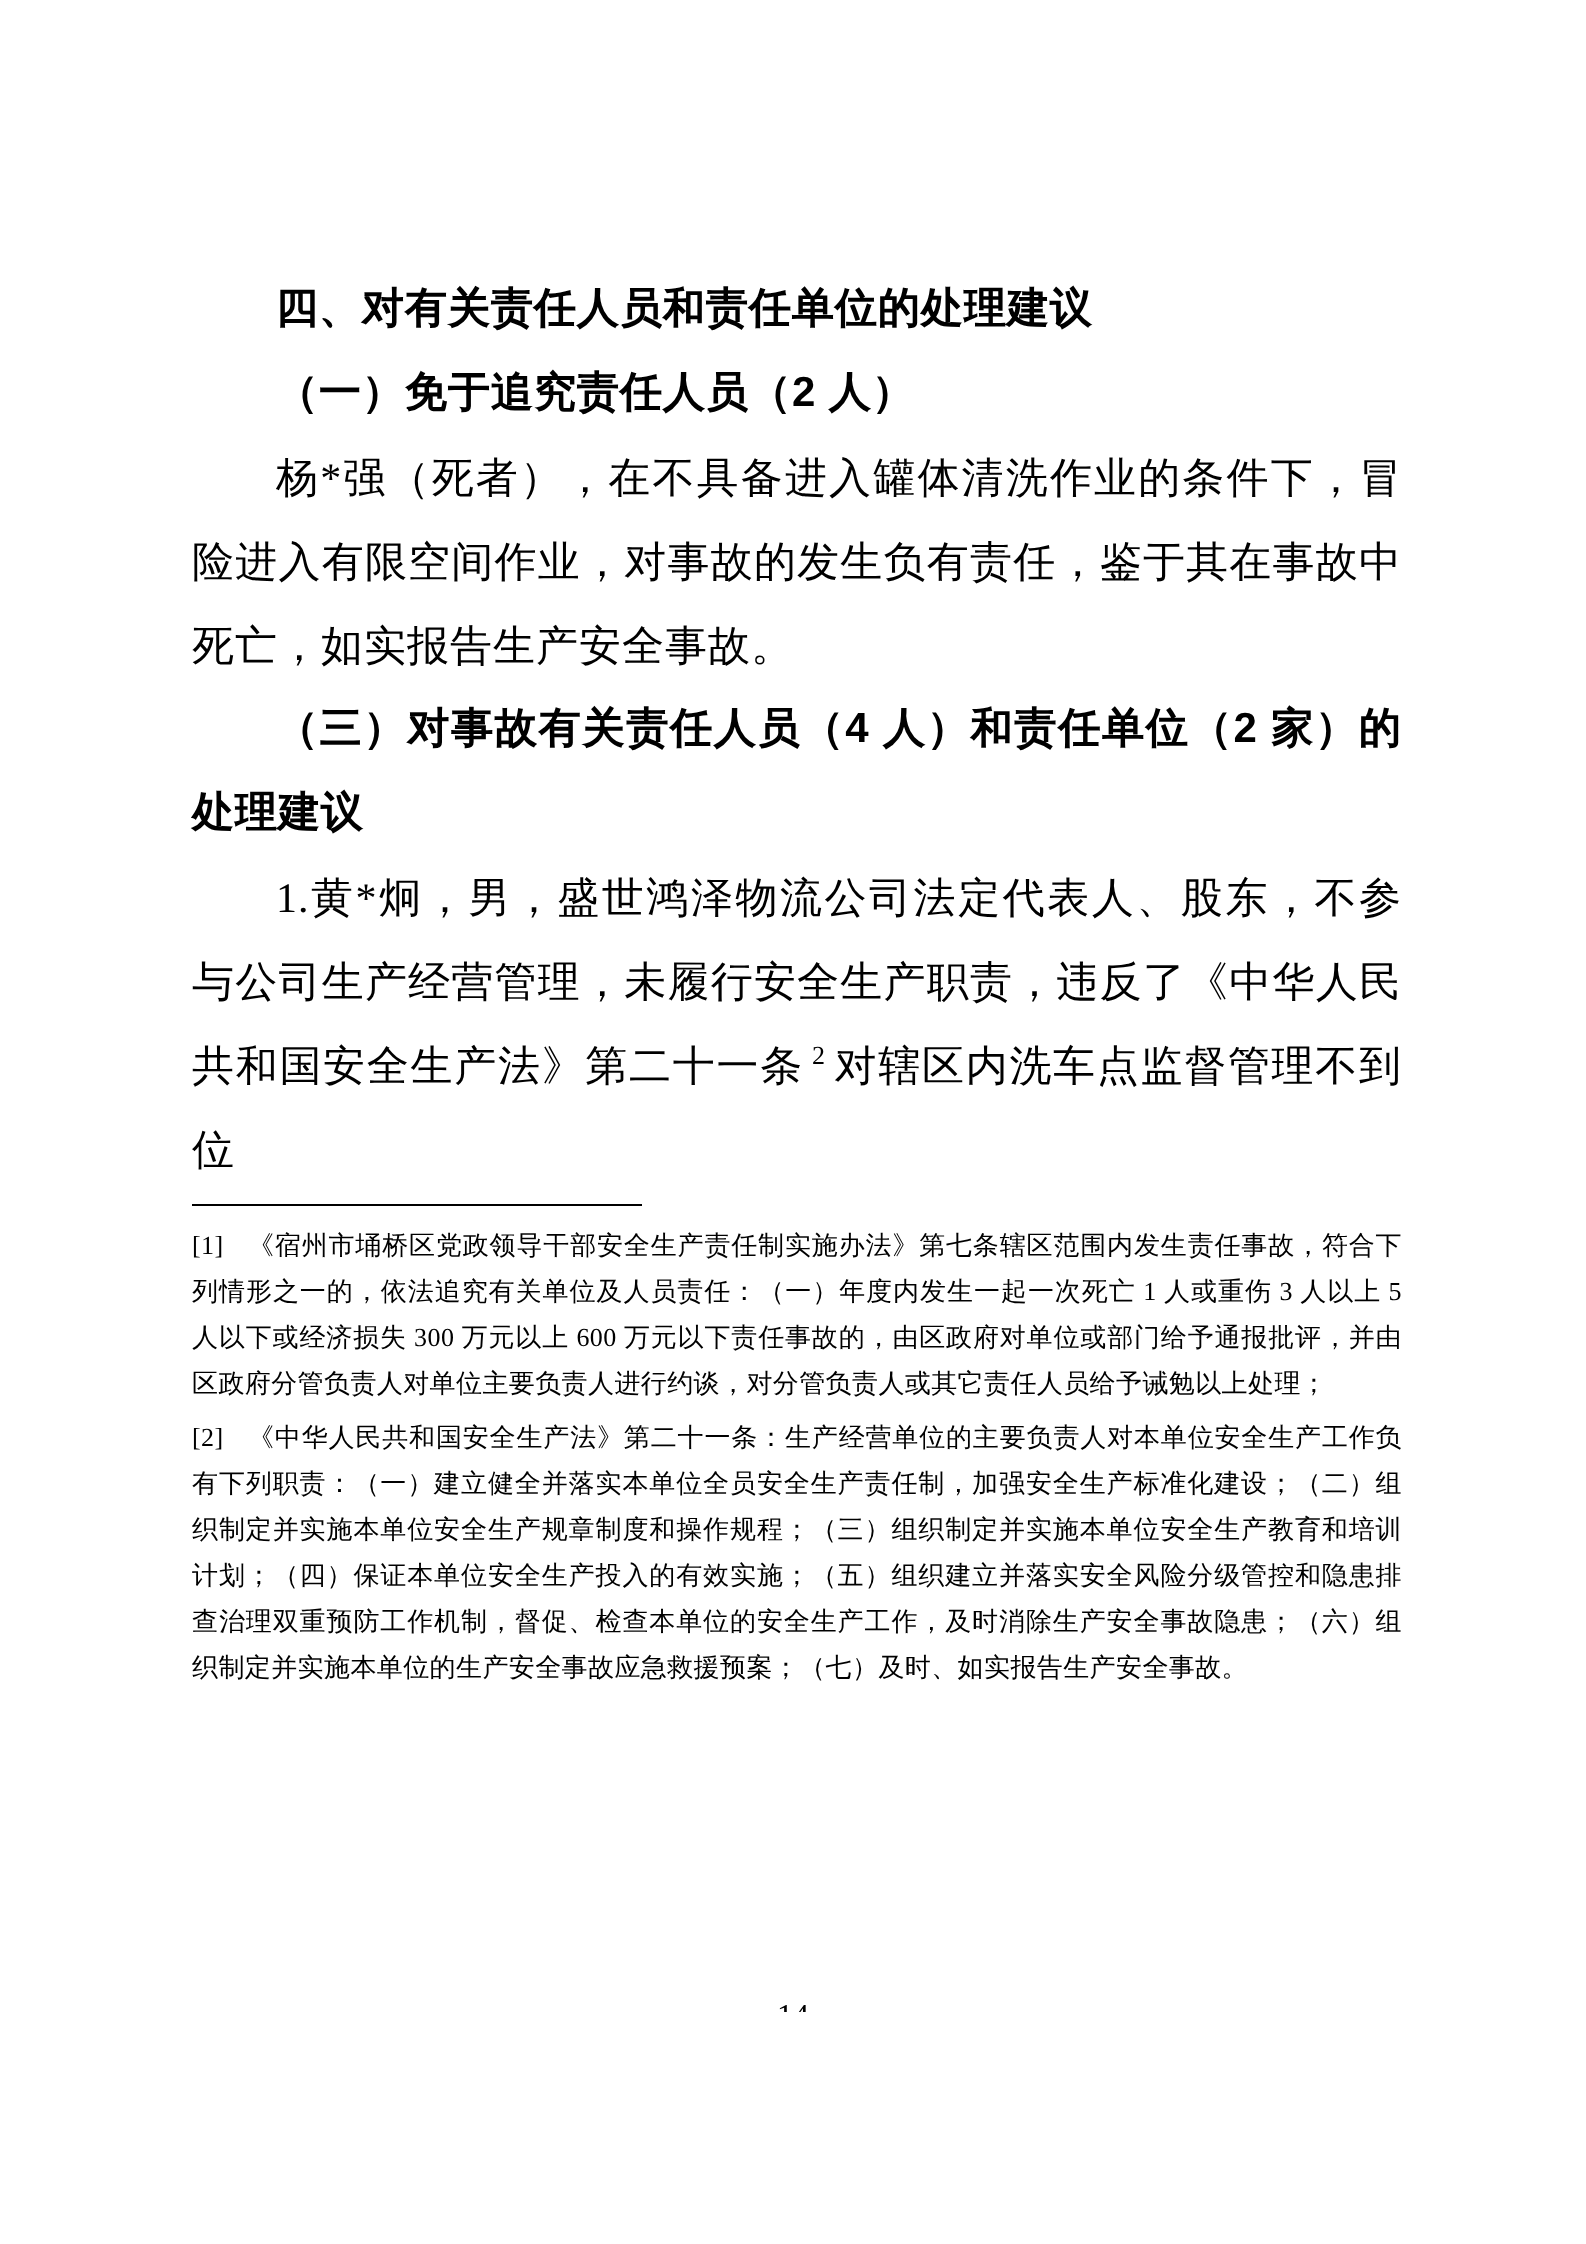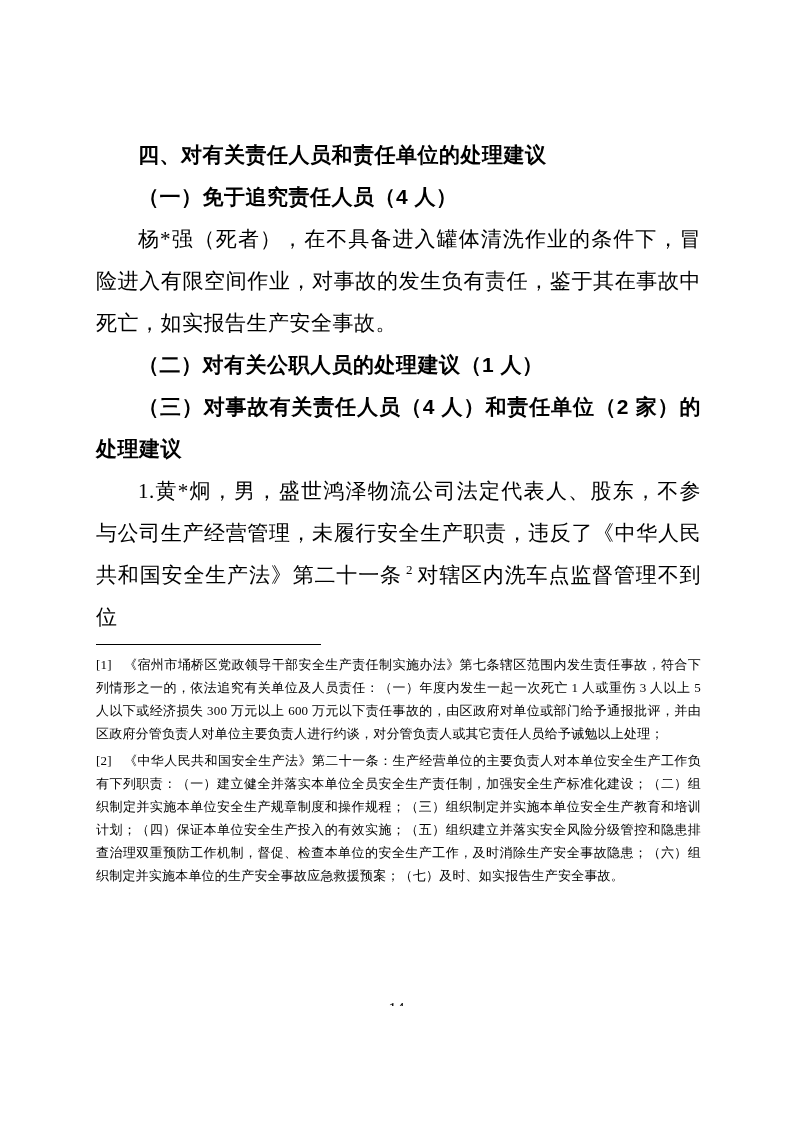--- a/index.html
+++ b/index.html
@@ -65,25 +65,24 @@
     font-family: "Liberation Serif", "DejaVu Serif", serif;
   }
 </style>
 </head>
 <body>
 
 <div class="page">
 
   <div class="doc-heading">四、对有关责任人员和责任单位的处理建议</div>
 
-  <div class="sec-title">（一）免于追究责任人员（4 人）</div>
+  <div class="sec-title">（一）免于追究责任人员（2 人）</div>
 
   <p class="para">杨*强（死者），在不具备进入罐体清洗作业的条件下，冒险进入有限空间作业，对事故的发生负有责任，鉴于其在事故中死亡，如实报告生产安全事故。</p>
 
-  <div class="sec-title">（二）对有关公职人员的处理建议（1 人）</div>
 
 
   <div class="sec-title">（三）对事故有关责任人员（4 人）和责任单位（2 家）的处理建议</div>
 
   <p class="para"><span>1.黄*炯，男，盛世鸿泽物流公司法定代表人、股东，不参与公司生产经营管理，未履行安全生产职责，违反了《中华人民共和国安全生产法》第二十一条</span><sup class="fnref">2</sup><span>对辖区内洗车点监督管理不到位</span></p>
 
   <div class="footnote-area">
     <div class="fn-separator"></div>
 
     <p class="footnote"><span class="fn-marker">[1]</span><span>《宿州市埇桥区党政领导干部安全生产责任制实施办法》第七条辖区范围内发生责任事故，符合下列情形之一的，依法追究有关单位及人员责任：（一）年度内发生一起一次死亡 1 人或重伤 3 人以上 5 人以下或经济损失 300 万元以上 600 万元以下责任事故的，由区政府对单位或部门给予通报批评，并由区政府分管负责人对单位主要负责人进行约谈，对分管负责人或其它责任人员给予诫勉以上处理；</span></p>

